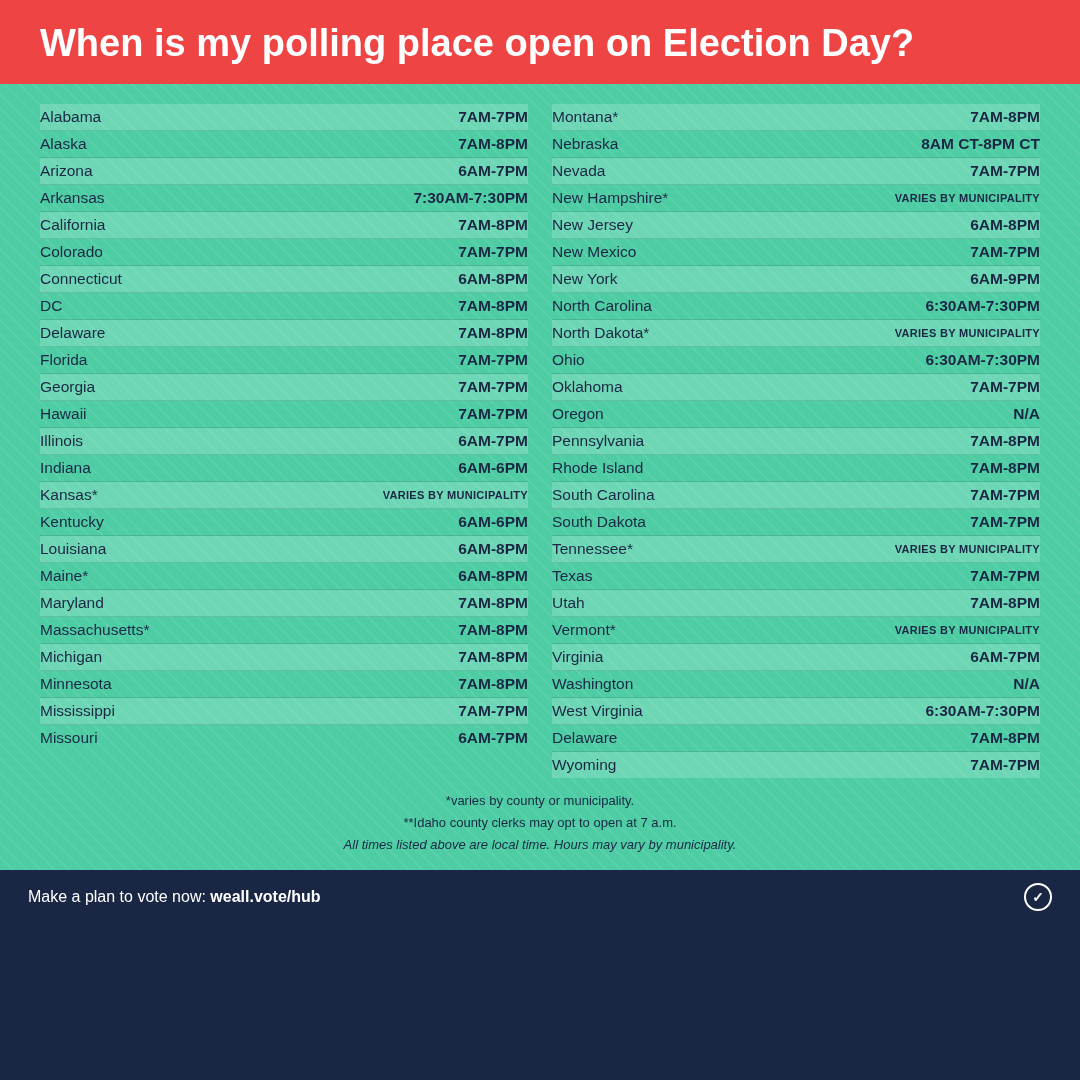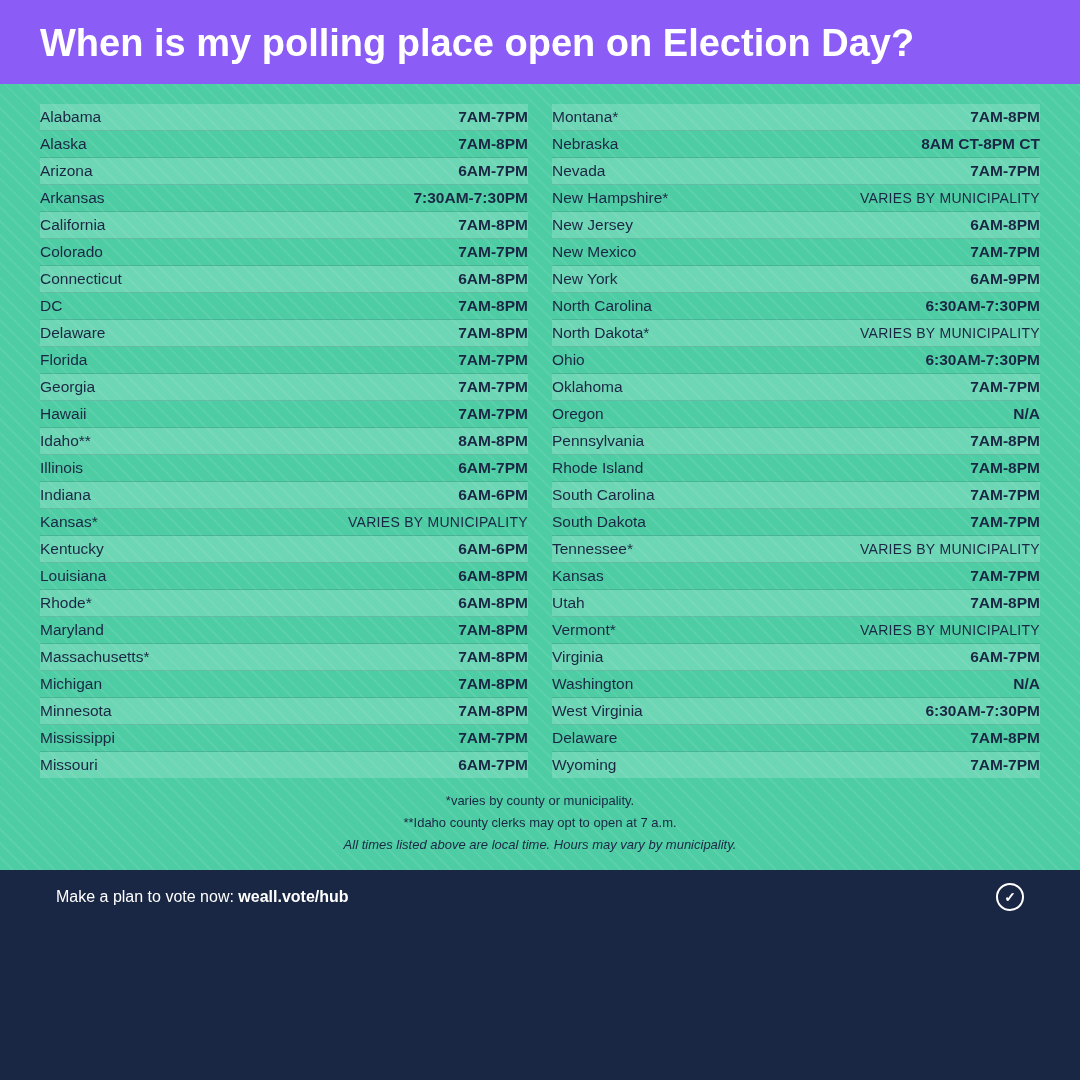--- a/index.html
+++ b/index.html
@@ -5,21 +5,21 @@
     * { margin: 0; padding: 0; box-sizing: border-box; }
     body {
       width: 1080px;
       height: 1080px;
       font-family: Arial, Helvetica, sans-serif;
       background-color: #1a2744;
       overflow: hidden;
     }
 
     .header {
-      background-color: #8b5cf6;
+      background-color: #ef4444;
       padding: 22px 40px 18px 40px;
     }
 
     .header h1 {
       color: white;
       font-size: 38px;
       font-weight: 900;
       line-height: 1.15;
     }
 
@@ -64,42 +64,42 @@
     }
 
     .state-hours {
       color: #1a2744;
       font-size: 15.5px;
       font-weight: 700;
       text-align: right;
     }
 
     .state-hours.varies {
-      font-size: 14px;
-      font-weight: 400;
+      font-size: 11px;
+      font-weight: 700;
       letter-spacing: 0.3px;
     }
 
     .footnotes {
       text-align: center;
       margin-top: 12px;
       color: #1a2744;
       font-size: 13px;
       line-height: 1.7;
     }
 
     .footnotes .italic {
       font-style: italic;
       font-size: 13px;
       margin-top: 0;
     }
 
     .footer {
       background-color: #1a2744;
-      padding: 13px 56px;
+      padding: 13px 28px;
       display: flex;
       align-items: center;
       justify-content: space-between;
     }
 
     .footer-text {
       color: white;
       font-size: 16px;
     }
 
@@ -180,45 +180,41 @@
         </div>
         <div class="state-row">
           <span class="state-name">Georgia</span>
           <span class="state-hours">7AM-7PM</span>
         </div>
         <div class="state-row">
           <span class="state-name">Hawaii</span>
           <span class="state-hours">7AM-7PM</span>
         </div>
         <div class="state-row">
-          <span class="state-name">Idaho**</span>
-          <span class="state-hours">8AM-8PM</span>
-        </div>
-        <div class="state-row">
           <span class="state-name">Illinois</span>
           <span class="state-hours">6AM-7PM</span>
         </div>
         <div class="state-row">
           <span class="state-name">Indiana</span>
           <span class="state-hours">6AM-6PM</span>
         </div>
         <div class="state-row">
           <span class="state-name">Kansas*</span>
           <span class="state-hours varies">VARIES BY MUNICIPALITY</span>
         </div>
         <div class="state-row">
           <span class="state-name">Kentucky</span>
           <span class="state-hours">6AM-6PM</span>
         </div>
         <div class="state-row">
           <span class="state-name">Louisiana</span>
           <span class="state-hours">6AM-8PM</span>
         </div>
         <div class="state-row">
-          <span class="state-name">Rhode*</span>
+          <span class="state-name">Maine*</span>
           <span class="state-hours">6AM-8PM</span>
         </div>
         <div class="state-row">
           <span class="state-name">Maryland</span>
           <span class="state-hours">7AM-8PM</span>
         </div>
         <div class="state-row">
           <span class="state-name">Massachusetts*</span>
           <span class="state-hours">7AM-8PM</span>
         </div>
@@ -302,21 +298,21 @@
         </div>
         <div class="state-row">
           <span class="state-name">South Dakota</span>
           <span class="state-hours">7AM-7PM</span>
         </div>
         <div class="state-row">
           <span class="state-name">Tennessee*</span>
           <span class="state-hours varies">VARIES BY MUNICIPALITY</span>
         </div>
         <div class="state-row">
-          <span class="state-name">Kansas</span>
+          <span class="state-name">Texas</span>
           <span class="state-hours">7AM-7PM</span>
         </div>
         <div class="state-row">
           <span class="state-name">Utah</span>
           <span class="state-hours">7AM-8PM</span>
         </div>
         <div class="state-row">
           <span class="state-name">Vermont*</span>
           <span class="state-hours varies">VARIES BY MUNICIPALITY</span>
         </div>

